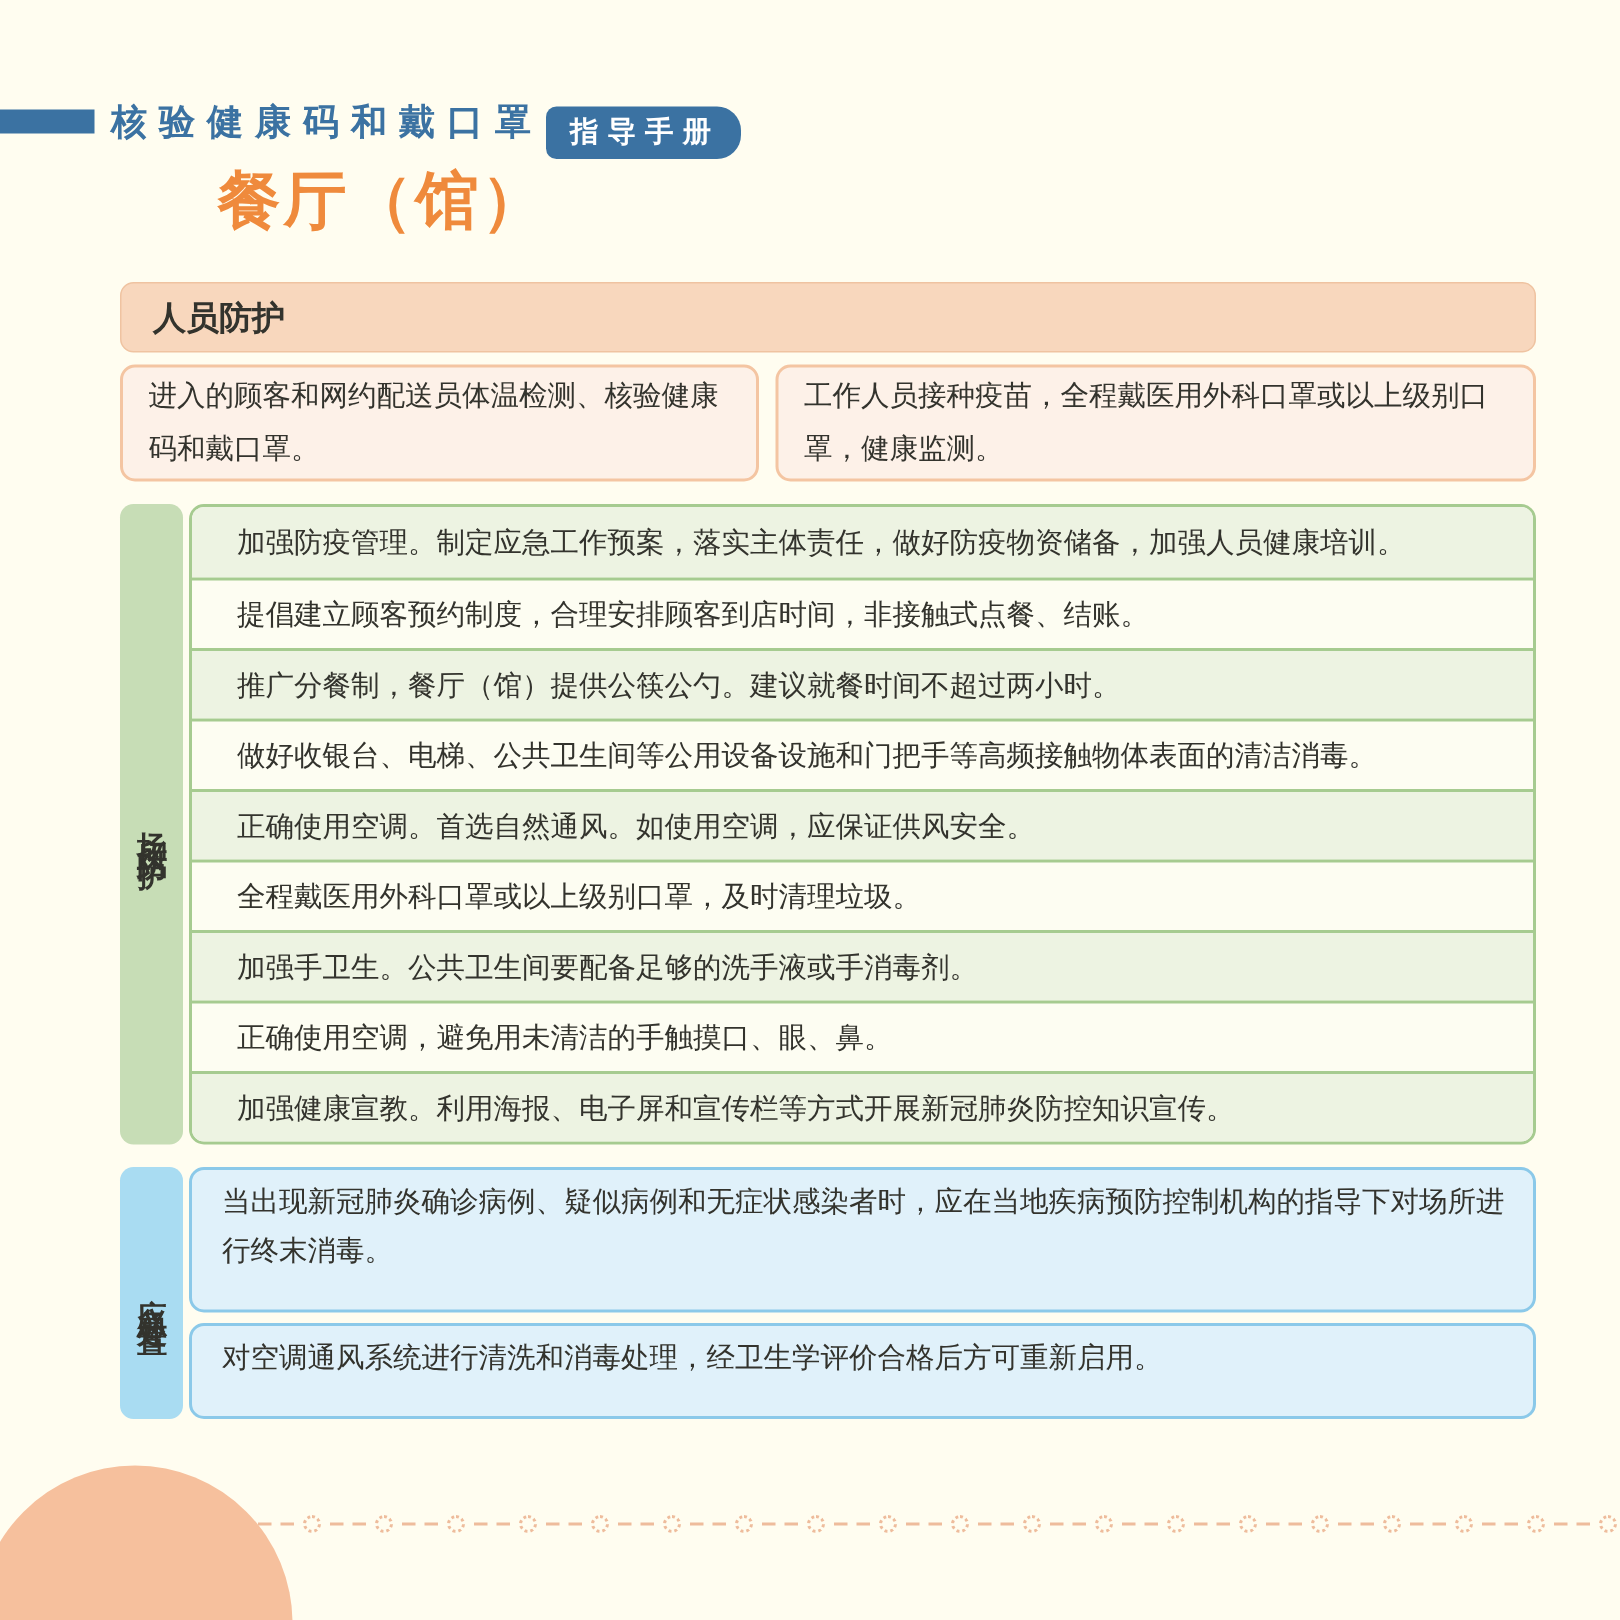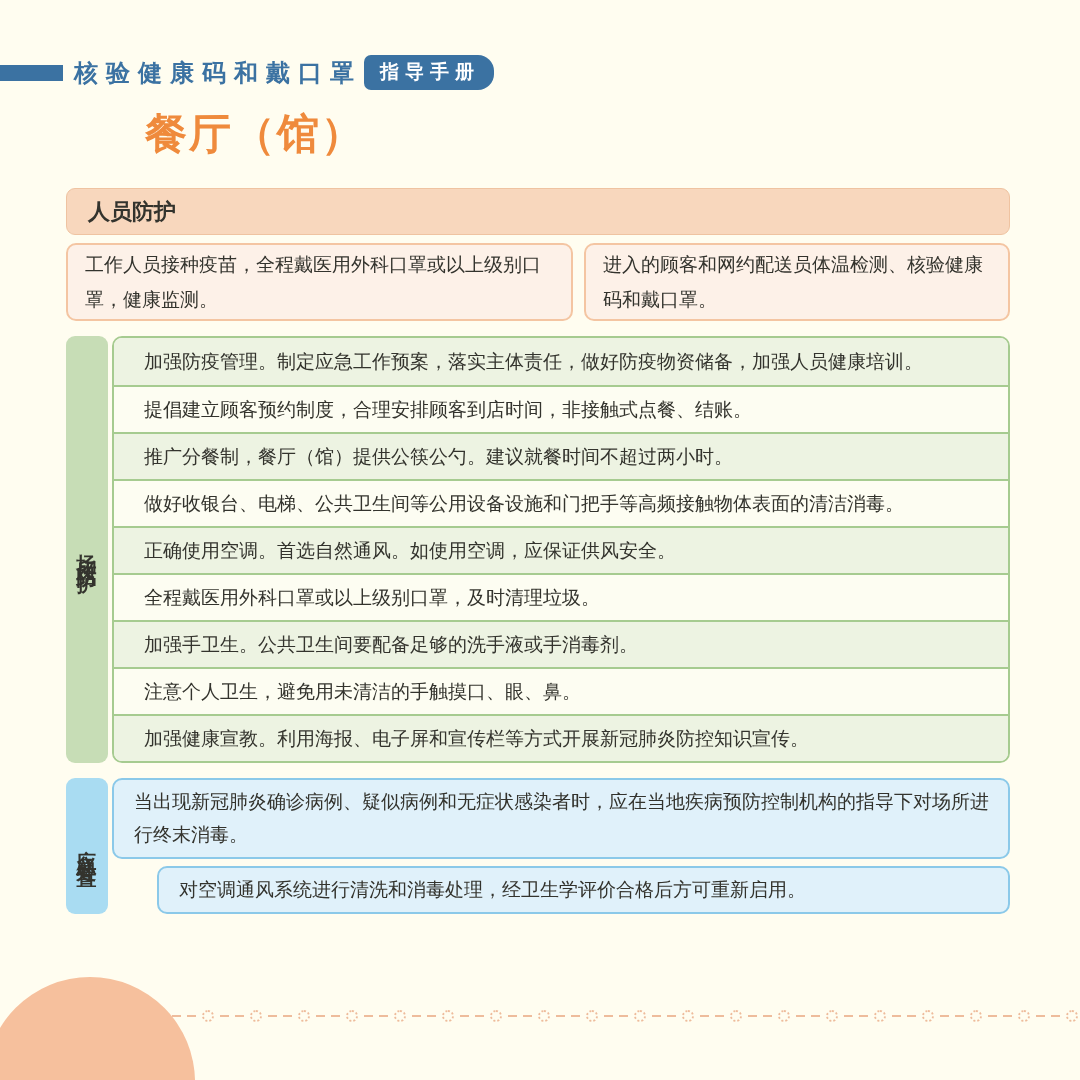--- a/index.html
+++ b/index.html
@@ -12,30 +12,30 @@
     overflow:hidden;
   }
 
   
   .header { position:absolute; top:55px; left:0; display:flex; align-items:center; }
   .header-bar { width:63px; height:16px; background:#3b72a2; margin-right:11px; }
   .header-title { font-size:24px; font-weight:bold; color:#3b72a2; letter-spacing:8px; }
   .header-badge {
     margin-left:2px; background:#3b72a2; color:#ffffff;
     font-size:19px; font-weight:bold; letter-spacing:6px;
-    padding:4px 14px 5px 16px; border-radius:7px 16px 16px 7px;
+    padding:4px 14px 5px 16px; border-radius:7px 16px 16px 7px;margin-top:16px;
   }
 
   .page-title {
     position:absolute; top:106px; left:145px;
     font-size:42px; font-weight:bold; color:#ef8a3c; letter-spacing:2px;
   }
 
   
-  .content { position:absolute; left:66px; top:188px; width:944px; }
+  .content { position:absolute; left:80px; top:188px; width:944px; }
 
   .section-bar {
     height:47px; background:#f8d7bd; border:1px solid #efc3a1; border-radius:9px;
     display:flex; align-items:center; padding-left:21px;
     font-size:22px; font-weight:bold;
   }
 
   .cards { display:flex; gap:11px; margin-top:8px; }
   .card {
     background:#fdf1e8; border:2px solid #f4c5a2; border-radius:10px;
@@ -65,24 +65,24 @@
     padding:0 18px 0 30px; font-size:19px;
     border-top:2px solid #a6cb90;
   }
   .row-g:first-child { border-top:none; }
   .row-g:nth-child(odd)  { background:#edf3e2; }
   .row-g:nth-child(even) { background:#fdfdf2; }
 
   .rows-blue { flex:1; display:flex; flex-direction:column; gap:7px; }
   .row-b {
     background:#e0f1fa; border:2px solid #8bc9e9; border-radius:10px;
-    padding:6px 18px 6px 20px; font-size:19px; line-height:1.7;
+    padding:6px 18px 22px 20px; font-size:19px; line-height:1.7;
     display:flex; align-items:center;
   }
-  .row-b:last-child { min-height:48px;margin-left:45px; }
+  .row-b:last-child { min-height:48px; }
 
   
   .dash-line {
     position:absolute; top:1008px; left:172px; right:0; height:15px;
     display:flex; align-items:center; gap:6px; overflow:hidden;
   }
   .dash-seg { width:9px; height:0; border-top:2px dashed #eebc9c; flex-shrink:0; }
   .dash-circle {
     width:12px; height:12px; border:2px dotted #eebc9c; border-radius:50%; flex-shrink:0;
   }
@@ -100,37 +100,37 @@
   <div class="header-title">核验健康码和戴口罩</div>
   <div class="header-badge">指导手册</div>
 </div>
 
 <div class="page-title">餐厅（馆）</div>
 
 <div class="content">
 
   <div class="section-bar">人员防护</div>
   <div class="cards">
+    <div class="card card-2">进入的顾客和网约配送员体温检测、核验健康码和戴口罩。</div>
     <div class="card card-1">工作人员接种疫苗，全程戴医用外科口罩或以上级别口罩，健康监测。</div>
-    <div class="card card-2">进入的顾客和网约配送员体温检测、核验健康码和戴口罩。</div>
   </div>
 
   <div class="group">
     <div class="side side-green">
       <span>场所防护</span>
     </div>
     <div class="rows-green">
       <div class="row-g">加强防疫管理。制定应急工作预案，落实主体责任，做好防疫物资储备，加强人员健康培训。</div>
       <div class="row-g">提倡建立顾客预约制度，合理安排顾客到店时间，非接触式点餐、结账。</div>
       <div class="row-g">推广分餐制，餐厅（馆）提供公筷公勺。建议就餐时间不超过两小时。</div>
       <div class="row-g">做好收银台、电梯、公共卫生间等公用设备设施和门把手等高频接触物体表面的清洁消毒。</div>
       <div class="row-g">正确使用空调。首选自然通风。如使用空调，应保证供风安全。</div>
       <div class="row-g">全程戴医用外科口罩或以上级别口罩，及时清理垃圾。</div>
       <div class="row-g">加强手卫生。公共卫生间要配备足够的洗手液或手消毒剂。</div>
-      <div class="row-g">注意个人卫生，避免用未清洁的手触摸口、眼、鼻。</div>
+      <div class="row-g">正确使用空调，避免用未清洁的手触摸口、眼、鼻。</div>
       <div class="row-g">加强健康宣教。利用海报、电子屏和宣传栏等方式开展新冠肺炎防控知识宣传。</div>
     </div>
   </div>
 
   <div class="group">
     <div class="side side-blue">
       <span>应急处置</span>
     </div>
     <div class="rows-blue">
       <div class="row-b">

